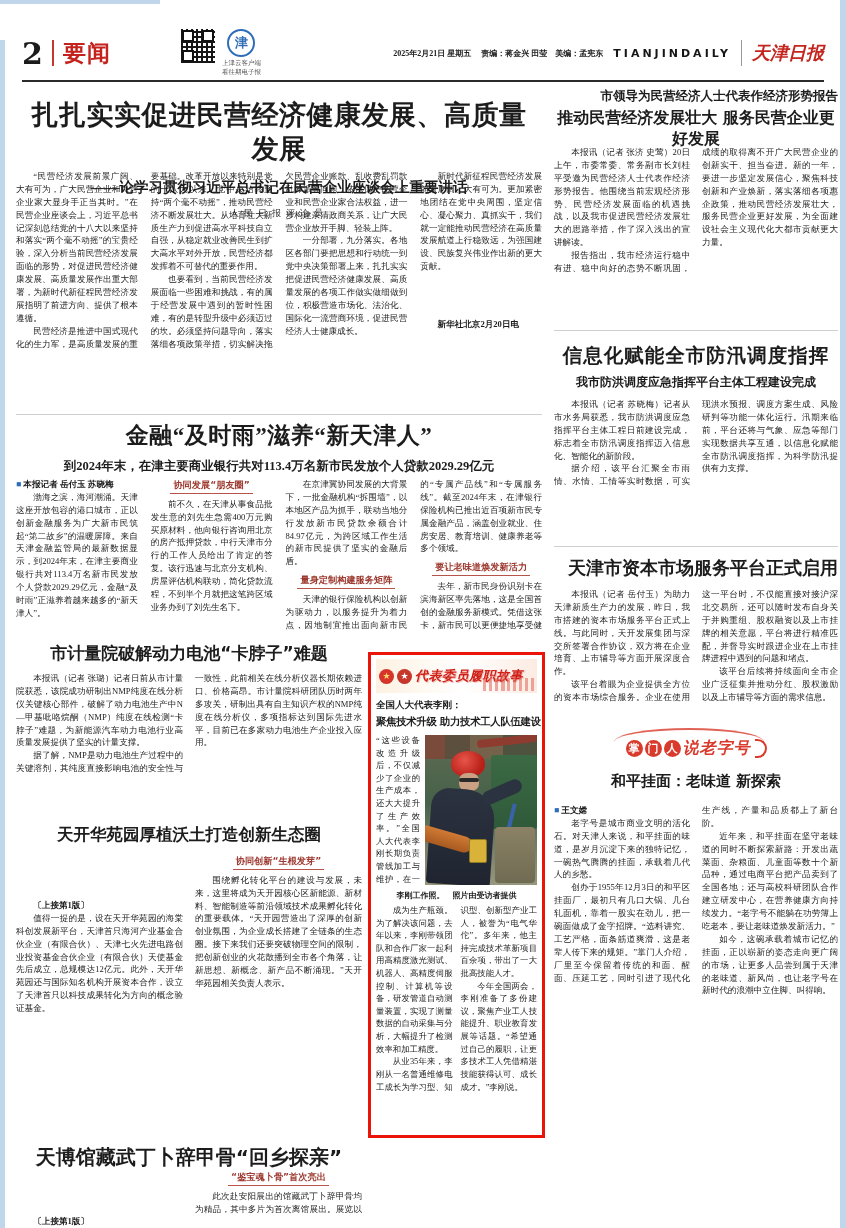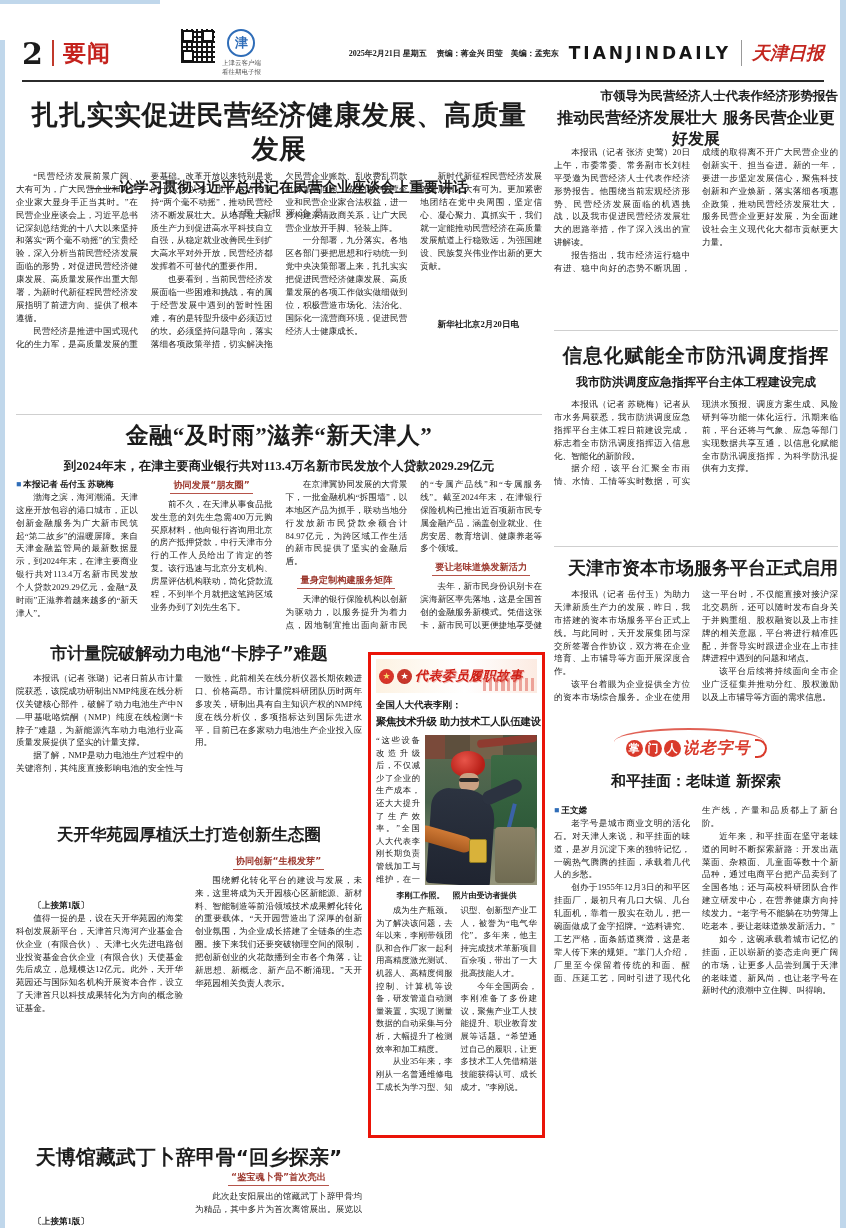--- a/index.html
+++ b/index.html
@@ -22,21 +22,21 @@
       repeating-linear-gradient(90deg,#161616 0 2px,transparent 2px 5px),
       repeating-linear-gradient(0deg,#161616 0 2px,#fff 2px 5px);}
   .qr::before,.qr::after{content:"";position:absolute;width:8px;height:8px;border:2px solid #111;background:#fff;}
   .qr::before{left:1px;top:1px}.qr::after{right:1px;top:1px}
   .qr-corner{position:absolute;left:1px;bottom:1px;width:8px;height:8px;border:2px solid #111;background:#fff;}
   .jy{width:24px;height:24px;border:2px solid #2f6db8;border-radius:50%;color:#2f6db8;display:flex;
       align-items:center;justify-content:center;font-size:13px;font-weight:bold;margin:0 auto 2px;}
   .qr-cap{font-size:6.5px;color:#555;line-height:1.35;text-align:center;}
   .meta{margin-left:auto;display:flex;align-items:center;gap:10px;}
   .meta-date{font-size:8px;color:#222;font-weight:bold;}
-  .mast-en{font-size:17px;font-weight:bold;letter-spacing:3px;color:#161616;font-family:"DejaVu Sans",sans-serif;}
+  .mast-en{font-size:11px;font-weight:bold;letter-spacing:3px;color:#161616;font-family:"DejaVu Sans",sans-serif;}
   .mast-sep{width:1px;height:26px;background:#999;}
   .mast-cn{font-size:18px;font-weight:bold;font-style:italic;color:#c3261f;font-family:"DejaVu Serif",serif;}
 
   
   .cols2{column-count:2;column-gap:12px;}
   .cols4{column-count:4;column-gap:13px;}
   .body-txt{font-size:8.6px;line-height:1.5;text-align:justify;overflow:hidden;}
   .body-txt p{margin:0;text-indent:2em;}
   .body-txt .byline-p{text-indent:0;font-weight:bold;}
   .body-txt .byline-p::first-letter{color:#2f6db8;}

